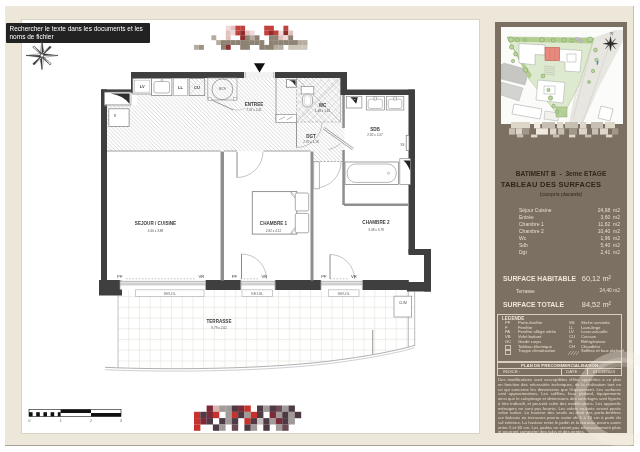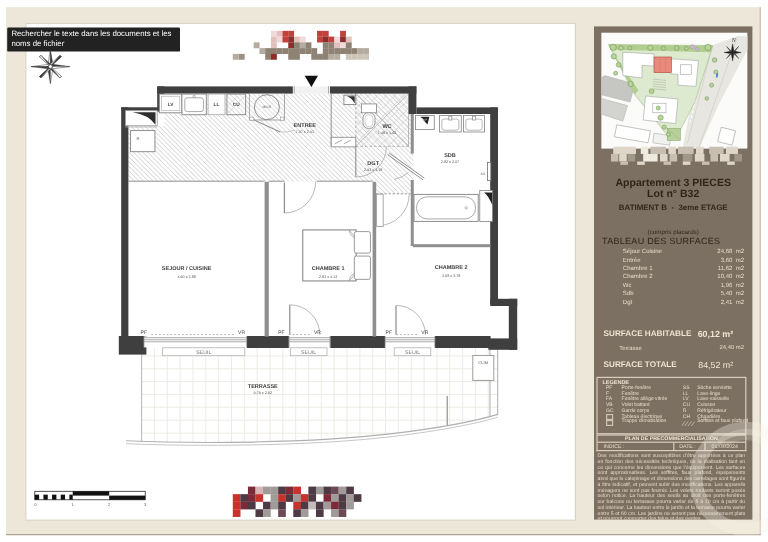--- a/index.html
+++ b/index.html
@@ -693,39 +693,38 @@
           <rect x="103" y="6.3" width="6.3" height="6.3" fill="#a1968a"></rect>
 <rect x="8" y="12.6" width="6.3" height="2.8" fill="#c7bfb1"></rect>
           <rect x="22" y="12.6" width="6.3" height="2.8" fill="#ddd6c9"></rect>
           <rect x="44" y="12.6" width="6.3" height="2.8" fill="#c7bfb1"></rect>
           <rect x="60" y="12.6" width="6.3" height="2.8" fill="#ddd6c9"></rect>
           <rect x="76" y="12.6" width="6.3" height="2.8" fill="#c7bfb1"></rect>
           <rect x="97" y="12.6" width="6.3" height="2.8" fill="#ddd6c9"></rect>
 </g>
 </svg>
 
-<div style="position:absolute;left:0;top:126px;width:132px;text-align:center;font-size:8.8px;font-weight:bold;color:#2f2517;line-height:9px">Appartement 3 PIECES<br>Lot n° B32</div>
 
 <div style="position:absolute;left:0;top:147.5px;width:132px;text-align:center;font-size:6.6px;font-weight:bold;color:#32281a">BATIMENT B&nbsp; -&nbsp; 3eme ETAGE</div>
 
-<div style="position:absolute;left:0;top:174px;width:112px;text-align:center;font-size:7.5px;font-weight:normal;color:#2f2517;letter-spacing:0.25px">TABLEAU DES SURFACES</div>
+<div style="position:absolute;left:0;top:158px;width:112px;text-align:center;font-size:7.5px;font-weight:bold;color:#2f2517;letter-spacing:0.25px">TABLEAU DES SURFACES</div>
 <div style="position:absolute;left:0;top:168.5px;width:132px;text-align:center;font-size:5.2px;color:#32281a">(compris placards)</div>
 
 <div style="position:absolute;left:24px;top:185px;width:101px;font-size:5px;line-height:6.95px;color:#e8ddcb">
 <div>Séjour Cuisine<span style="float:right">24,68&nbsp; m2</span></div>
 <div>Entrée<span style="float:right">3,60&nbsp; m2</span></div>
 <div>Chambre 1<span style="float:right">11,62&nbsp; m2</span></div>
 <div>Chambre 2<span style="float:right">10,40&nbsp; m2</span></div>
 <div>Wc<span style="float:right">1,96&nbsp; m2</span></div>
 <div>Sdb<span style="float:right">5,40&nbsp; m2</span></div>
 <div>Dgt<span style="float:right">2,41&nbsp; m2</span></div>
 </div>
 
 <div style="position:absolute;left:8px;top:252.5px;font-size:6.8px;font-weight:bold;color:#efe5d4">SURFACE HABITABLE</div>
-<div style="position:absolute;left:0;top:251.5px;width:116px;text-align:right;font-size:7.4px;font-weight:bold;color:#efe5d4">60,12 m²</div>
+<div style="position:absolute;left:0;top:251.5px;width:116px;text-align:right;font-size:7.4px;font-weight:normal;color:#efe5d4">60,12 m²</div>
 
 <div style="position:absolute;left:21px;top:266.5px;font-size:4.9px;color:#e8ddcb">Terrasse</div>
 <div style="position:absolute;left:0;top:266px;width:125px;text-align:right;font-size:4.9px;color:#e8ddcb">24,40 m2</div>
 
 <div style="position:absolute;left:8px;top:278.5px;font-size:6.8px;font-weight:bold;color:#efe5d4">SURFACE TOTALE</div>
 <div style="position:absolute;left:0;top:277.5px;width:116px;text-align:right;font-size:7.4px;font-weight:normal;color:#efe5d4">84,52 m²</div>
 
 <div style="position:absolute;left:2px;top:291.5px;width:125px;height:48px;border:1px solid #d9cec0;box-sizing:border-box">
 <div style="position:absolute;left:4px;top:1px;font-size:4.6px;font-weight:bold;color:#efe5d4">LEGENDE</div>
 <div style="position:absolute;left:7px;top:6.5px;font-size:4.2px;line-height:4.7px;color:#e8ddcb">PF<br>F<br>FA<br>VB<br>GC<br>&nbsp;<br>&nbsp;</div>

